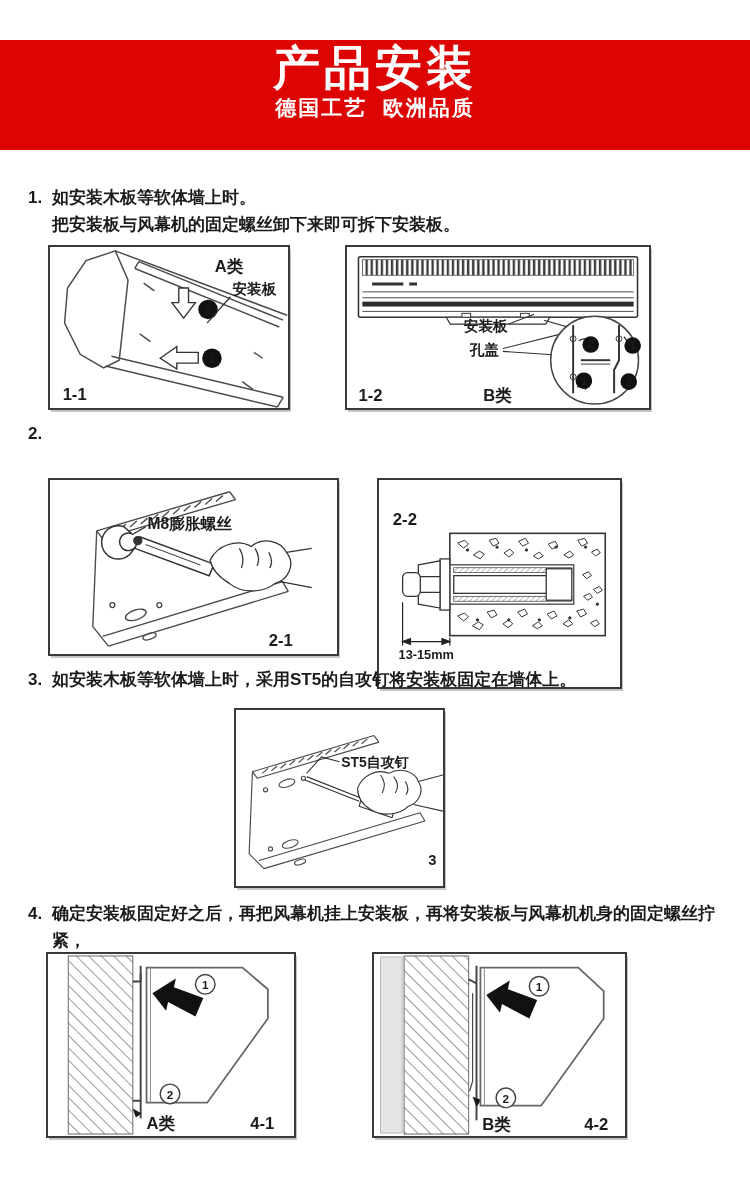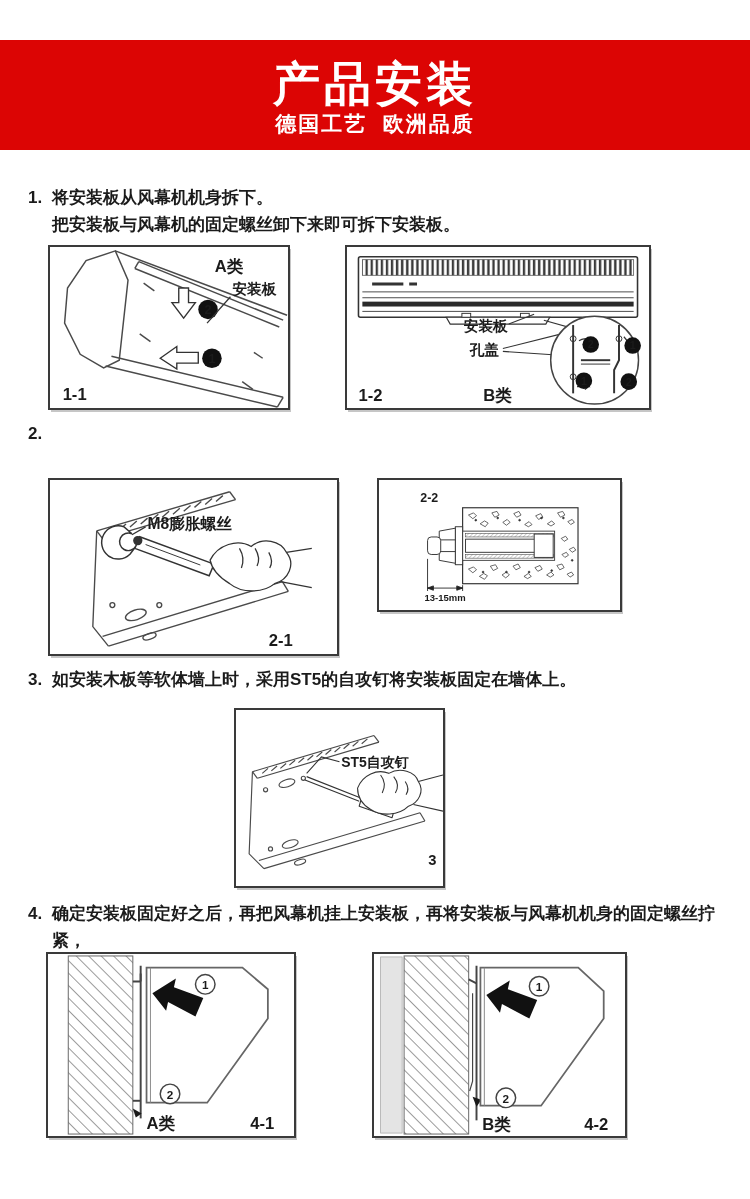--- a/index.html
+++ b/index.html
@@ -1,33 +1,33 @@
 <!DOCTYPE html>
 <html><head>
 <meta charset="utf-8">
 <style>
   html,body{margin:0;padding:0;background:#fff;}
   .page{position:relative;width:750px;height:1199px;background:#fff;overflow:hidden;
         font-family:"Liberation Sans",sans-serif;color:#1b1b1b;}
   
   .banner{position:absolute;left:0;top:40px;width:750px;height:110px;text-align:center;}
-  .banner-title{font-size:47px;font-weight:900;letter-spacing:4px;color:#fff;padding-top:18px;line-height:52px;}
+  .banner-title{font-size:47px;font-weight:900;letter-spacing:4px;color:#fff;padding-top:2px;line-height:52px;}
   .banner-sub{font-size:21px;font-weight:700;letter-spacing:2px;color:#fff;white-space:pre;}
   
   .step{position:absolute;display:flex;font-size:17px;font-weight:700;line-height:27px;color:#1b1b1b;}
   .step .num{width:24px;flex:none;}
   
   .dbox{position:absolute;border:2px solid #3a3a3a;background:#fff;box-sizing:border-box;
         box-shadow:2px 3px 0 -1px #c6c6c6;}
   .dbox svg{display:block;width:100%;height:100%;}
   svg text{font-family:"Liberation Sans",sans-serif;fill:#1b1b1b;font-weight:bold;}
   .b11{left:48px;top:245px;width:242px;height:165px;}
   .b12{left:345px;top:245px;width:306px;height:165px;}
   .b21{left:48px;top:478px;width:291px;height:178px;}
-  .b22{left:377px;top:478px;width:245px;height:134px;}
+  .b22{left:377px;top:478px;width:245px;height:211px;}
   .b3 {left:234px;top:708px;width:211px;height:180px;}
   .b41{left:46px;top:952px;width:250px;height:186px;}
   .b42{left:372px;top:952px;width:255px;height:186px;}
   .s1{left:28px;top:184px;width:700px;}
   .s2{left:28px;top:420px;width:712px;}
   .s3{left:28px;top:666px;width:712px;}
   .s4{left:28px;top:900px;width:712px;}
 </style>
 </head>
 <body>
@@ -35,21 +35,21 @@
 <div class="page">
 
   <div class="banner" style="background:#dc0504;">
     <div class="banner-title">产品安装</div>
     <div class="banner-sub">德国工艺  欧洲品质</div>
   </div>
 
   <div class="step s1">
     <span class="num">1.</span>
     <div>
-      <div>将安装板从风幕机机身拆下。</div>
+      <div>如安装木板等软体墙上时。</div>
       <div>把安装板与风幕机的固定螺丝卸下来即可拆下安装板。</div>
     </div>
   </div>
 
   <div class="dbox b11">
     <svg viewBox="0 0 242 165">
       <g stroke="#4a4a4a" stroke-width="1.5" fill="none">
         <path d="M66,4 L242,70"></path>
         <path d="M86,22 L234,82"></path>
           <path d="M90,15 L238,75"></path>

